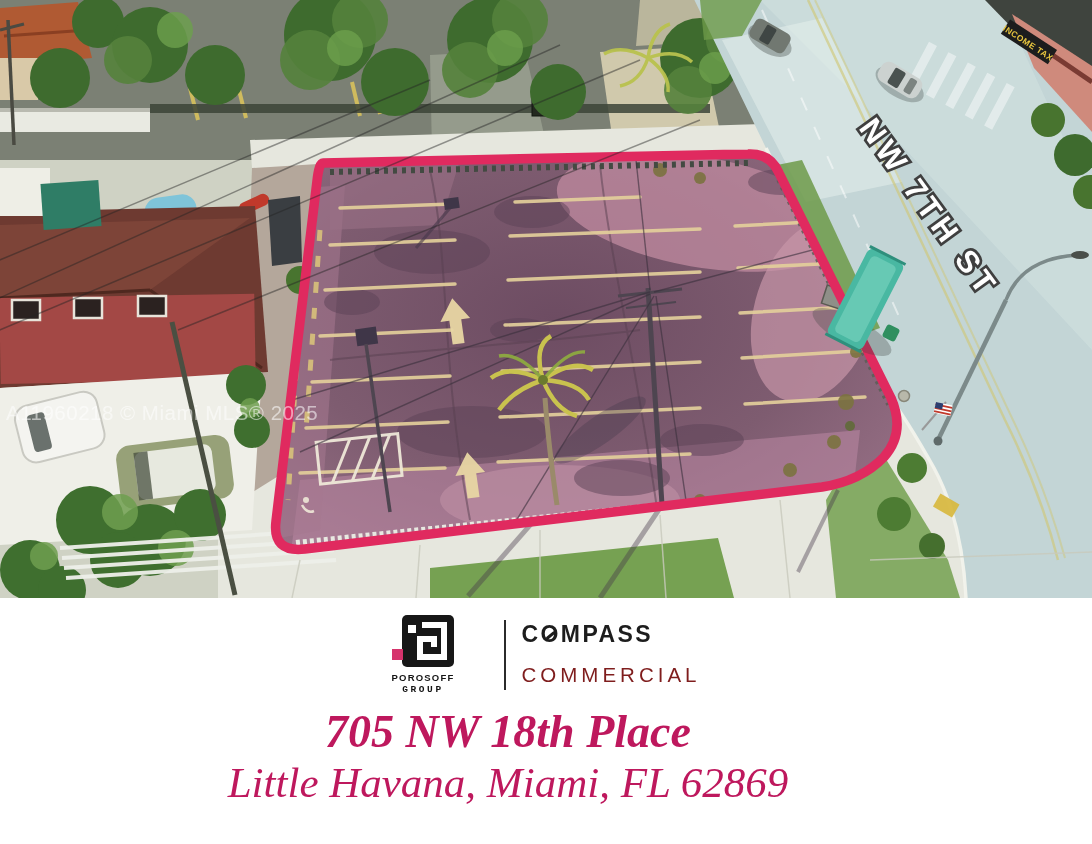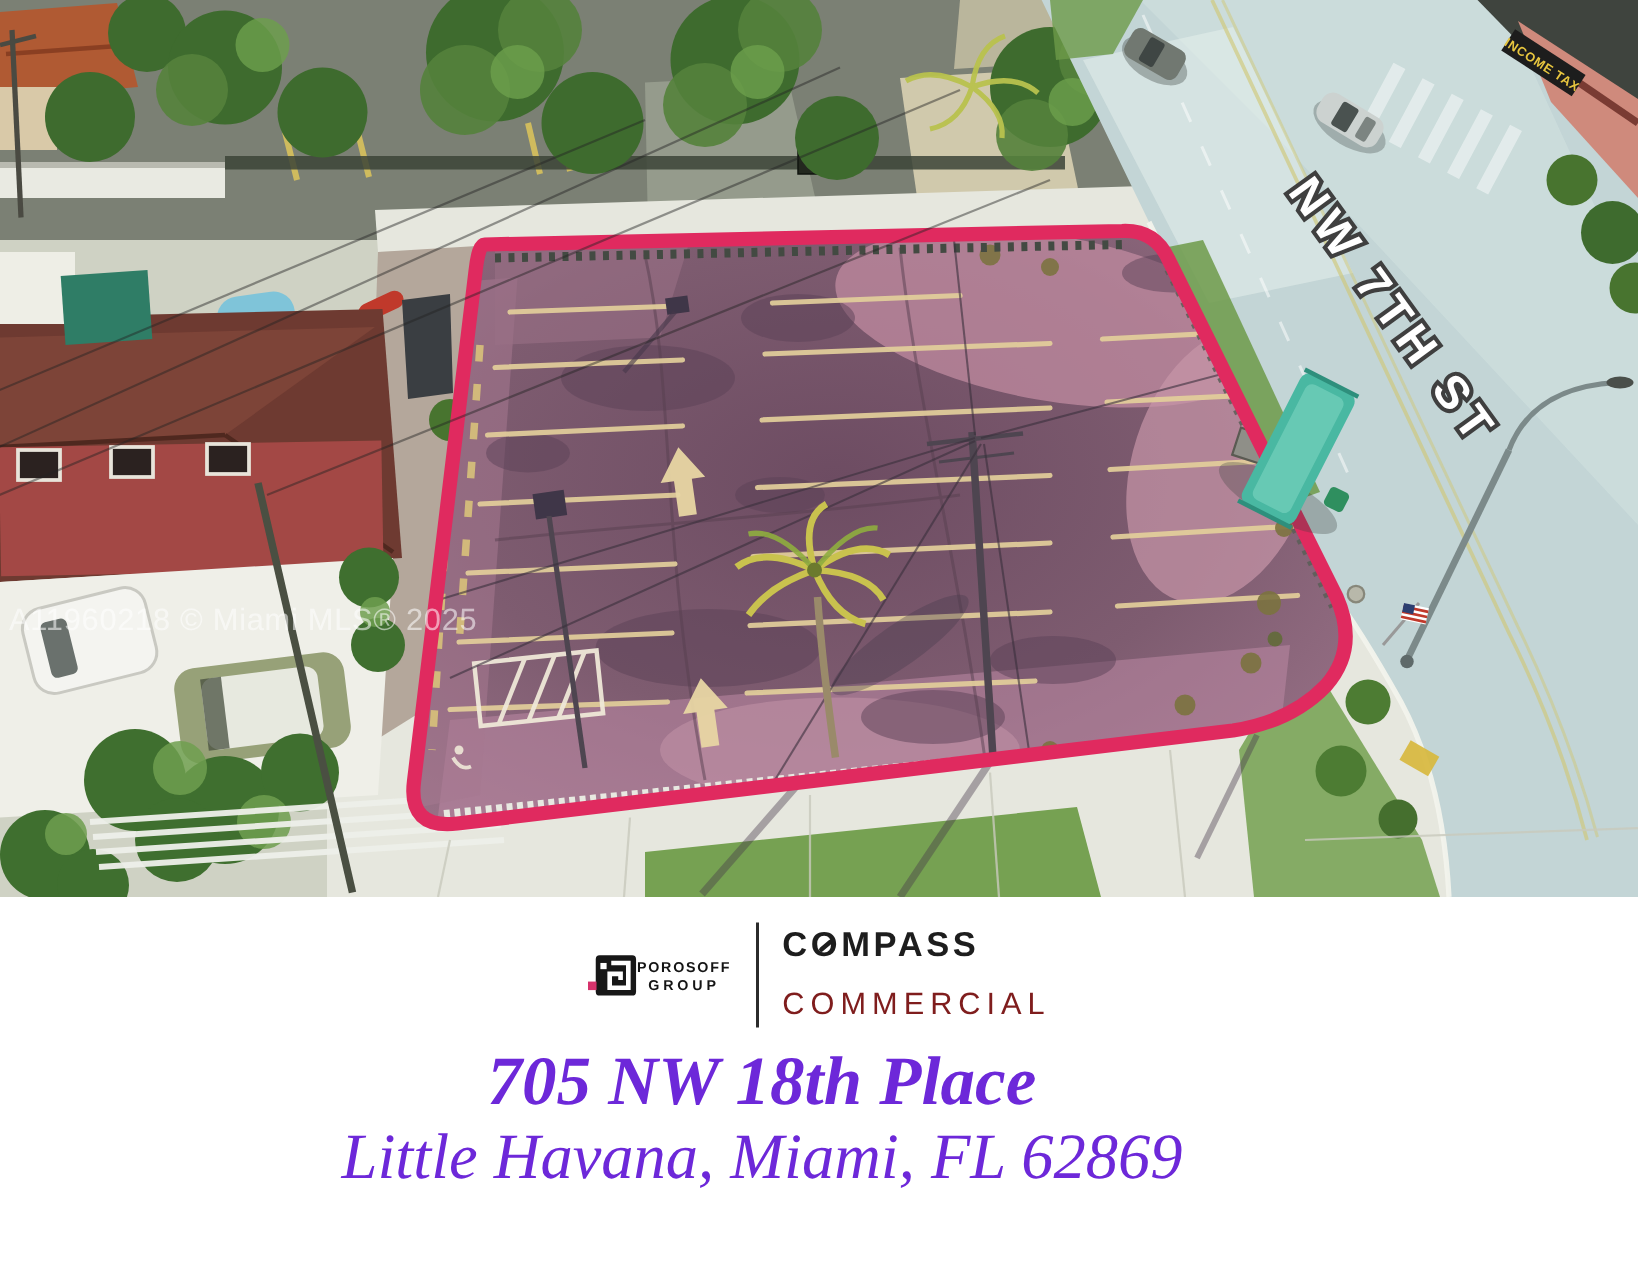--- a/index.html
+++ b/index.html
@@ -8,36 +8,36 @@
     background:#ffffff;overflow:hidden;
     font-family:"Liberation Sans",sans-serif;
   }
   .photo-wrap{position:absolute;top:0;left:0;width:1092px;height:598px;overflow:hidden;}
   .photo-wrap svg{display:block;}
   .footer{
     position:absolute;top:598px;left:0;width:1092px;height:246px;background:#ffffff;
     display:flex;flex-direction:column;align-items:center;
   }
   .logo-row{margin-top:17px;display:flex;align-items:center;gap:16px;}
-  .porosoff{display:flex;flex-direction:row;align-items:center;width:96px;}
+  .porosoff{display:flex;flex-direction:column;align-items:flex-start;width:96px;}
   .porosoff .names{margin-top:4px;text-align:center;color:#141414;font-weight:bold;}
   .porosoff .n1{font-size:9.5px;letter-spacing:1.2px;line-height:1.25;}
-  .porosoff .n2{font-size:9.5px;letter-spacing:2.6px;line-height:1.25;}
+  .porosoff .n2{font-size:9.5px;letter-spacing:2.6px;line-height:1.25;font-family:Liberation Mono, monospace;}
   .logo-divider{width:2px;height:70px;background:#2b2b2b;}
   .compass{display:flex;flex-direction:column;justify-content:space-between;gap:19px;padding-bottom:2px;}
   .compass .c1{font-size:23px;font-weight:bold;letter-spacing:2.4px;color:#1d1d1d;line-height:1;}
   .compass .c2{font-size:20.5px;font-weight:normal;letter-spacing:4px;color:#7f1d1d;line-height:1;}
   .o-slash{display:inline-block;position:relative;}
   .o-slash::after{
     content:"";position:absolute;left:23%;top:47%;width:54%;height:2.6px;
     background:#1d1d1d;transform:rotate(-40deg);border-radius:2px;
   }
   .address{
     margin-top:13px;text-align:center;transform:translateX(-38px);
-    font-family:"Liberation Serif",serif;font-style:italic;color:#6d28d9;
+    font-family:"Liberation Serif",serif;font-style:italic;color:#be185d;
   }
   .addr1{font-size:46px;font-weight:bold;line-height:1.0;}
   .addr2{font-size:43px;font-weight:normal;line-height:1.05;margin-top:5px;}
 </style>
 </head>
 <body>
 
 <div class="canvas">
 
   <div class="photo-wrap">

